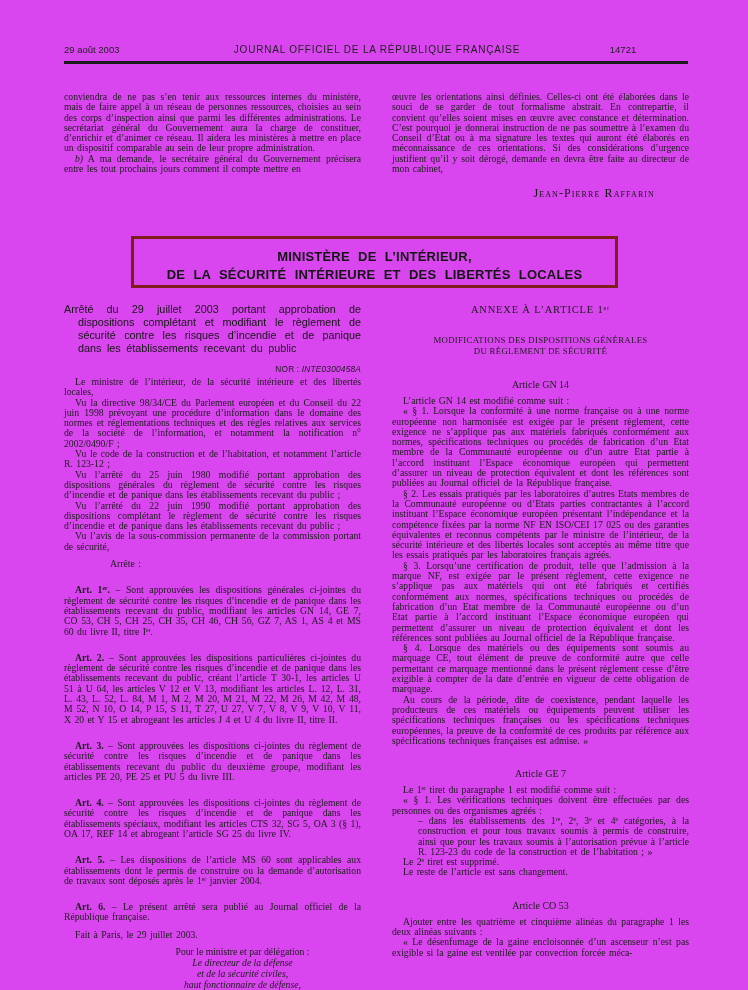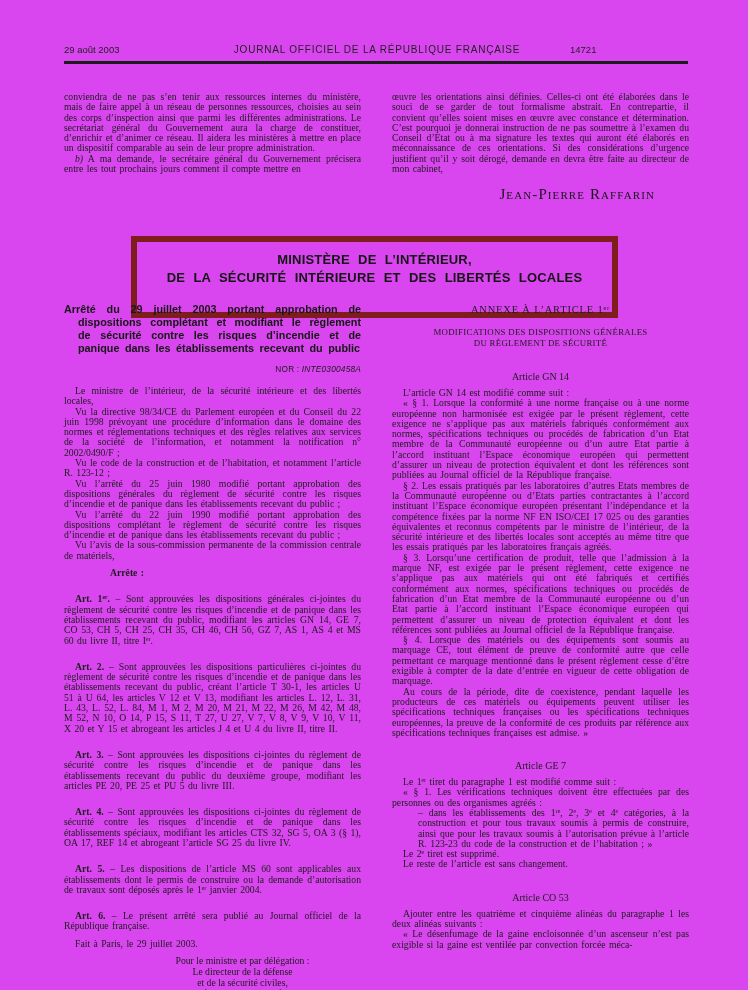--- a/index.html
+++ b/index.html
@@ -12,78 +12,78 @@
 
   
   .header {
     position:absolute; left:64px; right:58px; top:44px;
     display:flex; justify-content:space-between; align-items:flex-end;
     font-family:"Liberation Sans","DejaVu Sans",sans-serif;
     font-size:9.5px; color:#1f1f1f;
   }
   .header .jdate { width:120px; }
   .header .jtitle { font-size:10px; letter-spacing:0.8px; white-space:nowrap;text-align:center; }
-  .header .jpage { width:120px; text-align:left; padding-right:14px; }
+  .header .jpage { width:120px; text-align:center; padding-right:14px; }
   .rule { position:absolute; left:64px; right:60px; top:61px; height:2.5px; background:#1b1b1b; }
 
   
   .cols { position:absolute; left:64px; width:625px; display:flex; gap:31px; }
   .cols-top  { top:92px; }
   .cols-main { top:303px; }
   .col { width:304px; }
 
   
   .p {
     font-size:9.7px; line-height:10.3px; text-align:justify;
     text-indent:11px; word-spacing:1px; color:#1c1c1c;
   }
   .p.cont { text-indent:0; }
   .p i { font-style:italic; }
 
   .sig-raffarin {
     margin-top:12px; padding-right:34px; text-align:right;
-    font-variant:small-caps; letter-spacing:1.1px; font-size:15px; color:#161616;
+    font-variant:small-caps; letter-spacing:1.1px; font-size:12px; color:#161616;
   }
 
   
   .ministry-box {
     position:absolute; top:236px; left:131px; width:487px;
-    border:6px solid #7f1d1d; padding:9px 6px 26px;
+    border:3px solid #7f1d1d; padding:9px 6px 2px;
     text-align:center; font-family:"Liberation Sans","DejaVu Sans",sans-serif;
     font-weight:700; font-size:13px; line-height:17.5px;
     letter-spacing:0.2px; word-spacing:4.5px; color:#141414;
   }
 
   
   .art-title {
-    font-family:"Liberation Sans","DejaVu Sans",sans-serif; font-weight:700;
+    font-family:"Liberation Sans","DejaVu Sans",sans-serif; font-weight:400;
     font-size:10.8px; line-height:13px; text-align:justify;
     padding-left:14px; text-indent:-14px; word-spacing:2.5px; color:#161616;
   }
   .nor {
     margin-top:9px; text-align:right;
     font-family:"Liberation Sans","DejaVu Sans",sans-serif;
     font-size:8.3px; letter-spacing:0.2px; color:#1c1c1c;
   }
   .nor i { font-style:italic; }
-  .block-start { margin-top:12px; }
-  .arrete { margin:7px 0 7px 46px; text-indent:0;font-weight:bold; }
+  .block-start { margin-top:3px; }
+  .arrete { margin:7px 0 7px 46px; text-indent:0; }
   .art { margin-top:16px; }
   .art b { font-weight:700; }
   .date-line { margin-top:7px; }
   .sig-block {
     margin-top:6px; margin-left:60px; text-align:center;
     font-size:9.7px; line-height:11px;
   }
-  .sig-block .it { }
+  .sig-block .it { font-style:italic; }
   .sig-block .name { font-variant:small-caps; letter-spacing:0.8px; margin-top:13px; }
 
   
   .annexe-title { text-align:center; font-size:10.5px; letter-spacing:0.8px; margin-top:1px; }
-  .annexe-sub { text-align:center; font-size:8.8px; line-height:11px; margin-top:12px; letter-spacing:0.3px; }
+  .annexe-sub { text-align:center; font-size:8.8px; line-height:11px; margin-top:20px; letter-spacing:0.3px; }
   .article-head { text-align:center; font-size:10px; margin:22px 0 6px; }
   .list-item { margin-left:13px; padding-left:13px; text-indent:-13px; }
 </style>
 </head>
 <body>
 
 <div class="page">
 
   <div class="header">
     <span class="jdate">29 août 2003</span>
@@ -115,21 +115,21 @@
       <div class="nor">
         <span>NOR :</span>
         <i>INTE0300458A</i>
       </div>
 
       <p class="p block-start">Le ministre de l’intérieur, de la sécurité intérieure et des libertés locales,</p>
       <p class="p">Vu la directive 98/34/CE du Parlement européen et du Conseil du 22 juin 1998 prévoyant une procédure d’information dans le domaine des normes et réglementations techniques et des règles relatives aux services de la société de l’information, et notamment la notification n° 2002/0490/F ;</p>
       <p class="p">Vu le code de la construction et de l’habitation, et notamment l’article R. 123-12 ;</p>
       <p class="p">Vu l’arrêté du 25 juin 1980 modifié portant approbation des dispositions générales du règlement de sécurité contre les risques d’incendie et de panique dans les établissements recevant du public ;</p>
       <p class="p">Vu l’arrêté du 22 juin 1990 modifié portant approbation des dispositions complétant le règlement de sécurité contre les risques d’incendie et de panique dans les établissements recevant du public ;</p>
-      <p class="p">Vu l’avis de la sous-commission permanente de la commission centrale de matériels,</p>
+      <p class="p">Vu l’avis de la sous-commission permanente de la commission portant de sécurité,</p>
 
       <p class="p arrete">Arrête :</p>
 
       <p class="p art"><b>Art. 1ᵉʳ.</b><span> – Sont approuvées les dispositions générales ci-jointes du règlement de sécurité contre les risques d’incendie et de panique dans les établissements recevant du public, modifiant les articles GN 14, GE 7, CO 53, CH 5, CH 25, CH 35, CH 46, CH 56, GZ 7, AS 1, AS 4 et MS 60 du livre II, titre Iᵉʳ.</span></p>
       <p class="p art"><b>Art. 2.</b><span> – Sont approuvées les dispositions particulières ci-jointes du règlement de sécurité contre les risques d’incendie et de panique dans les établissements recevant du public, créant l’article T 30-1, les articles U 51 à U 64, les articles V 12 et V 13, modifiant les articles L. 12, L. 31, L. 43, L. 52, L. 84, M 1, M 2, M 20, M 21, M 22, M 26, M 42, M 48, M 52, N 10, O 14, P 15, S 11, T 27, U 27, V 7, V 8, V 9, V 10, V 11, X 20 et Y 15 et abrogeant les articles J 4 et U 4 du livre II, titre II.</span></p>
       <p class="p art"><b>Art. 3.</b><span> – Sont approuvées les dispositions ci-jointes du règlement de sécurité contre les risques d’incendie et de panique dans les établissements recevant du public du deuxième groupe, modifiant les articles PE 20, PE 25 et PU 5 du livre III.</span></p>
       <p class="p art"><b>Art. 4.</b><span> – Sont approuvées les dispositions ci-jointes du règlement de sécurité contre les risques d’incendie et de panique dans les établissements spéciaux, modifiant les articles CTS 32, SG 5, OA 3 (§ 1), OA 17, REF 14 et abrogeant l’article SG 25 du livre IV.</span></p>
       <p class="p art"><b>Art. 5.</b><span> – Les dispositions de l’article MS 60 sont applicables aux établissements dont le permis de construire ou la demande d’autorisation de travaux sont déposés après le 1ᵉʳ janvier 2004.</span></p>
       <p class="p art"><b>Art. 6.</b><span> – Le présent arrêté sera publié au Journal officiel de la République française.</span></p>
 

